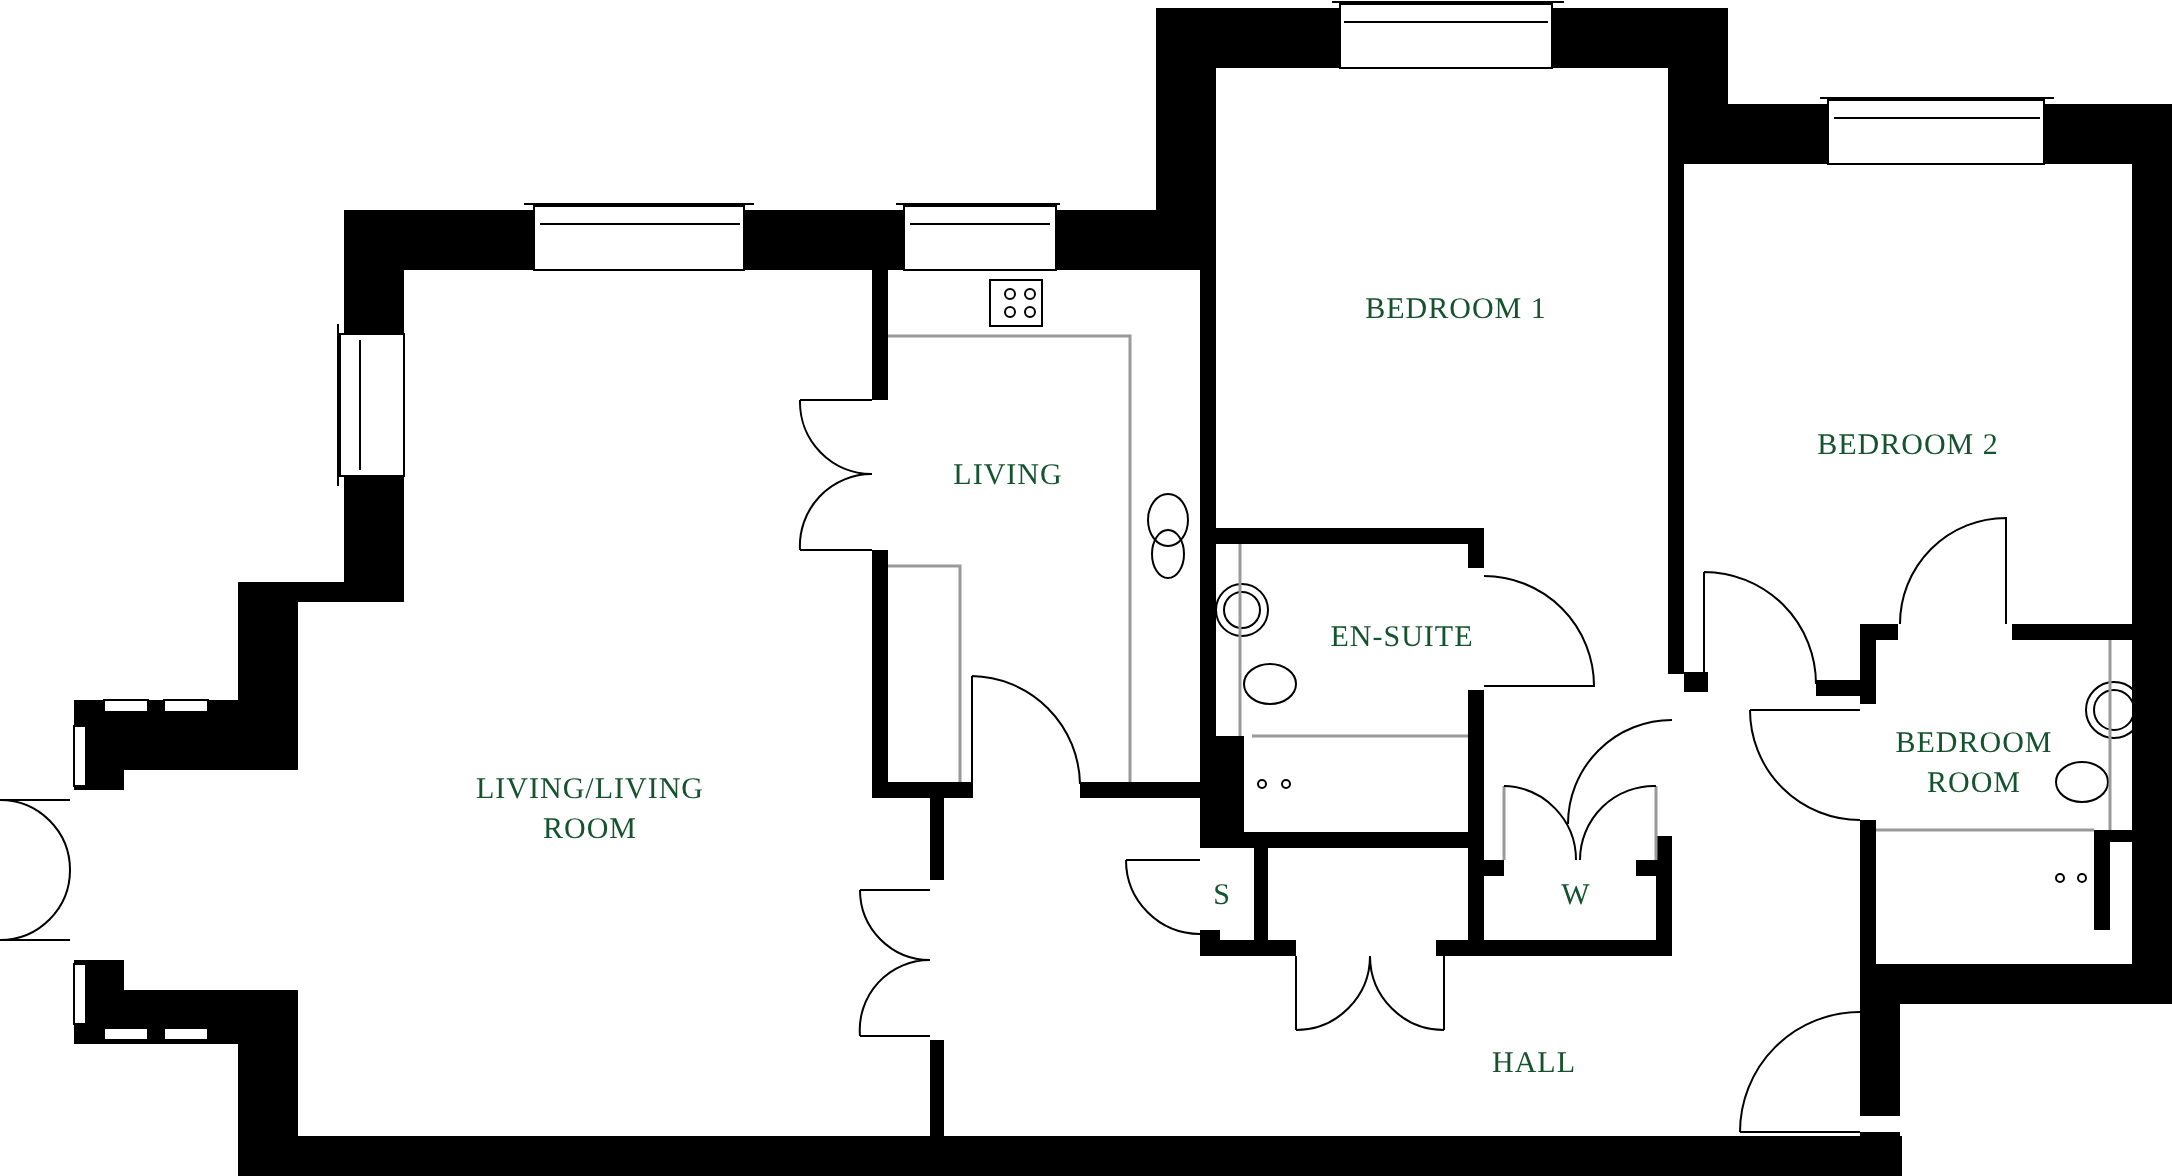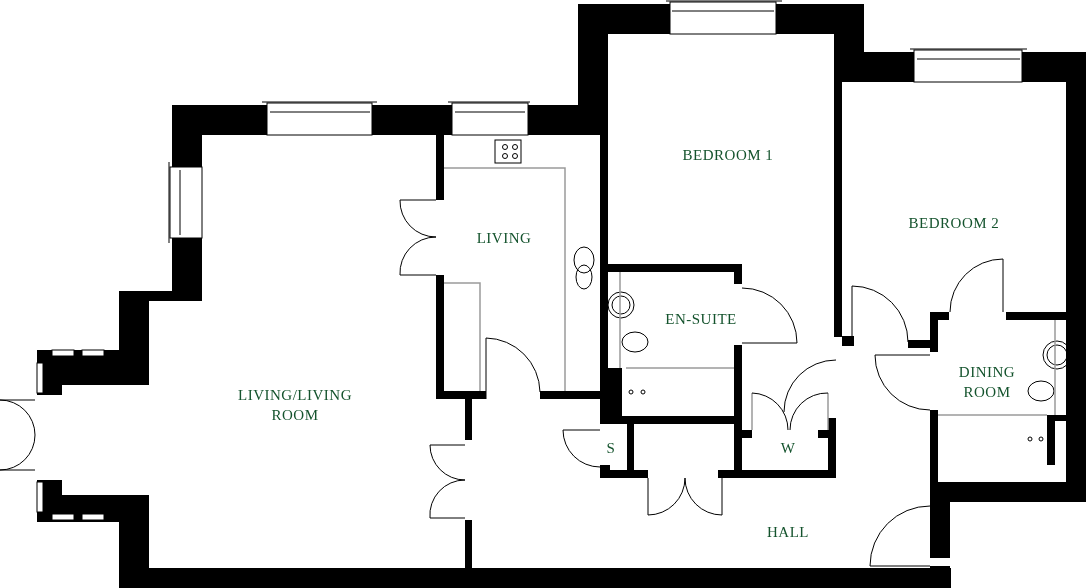--- a/index.html
+++ b/index.html
@@ -172,18 +172,18 @@
 
 <div class="label" style="left:295px; top:385px;">
   <div>LIVING/LIVING</div>
   <div>ROOM</div>
 </div>
 <div class="label" style="left:504px; top:228px;">LIVING</div>
 <div class="label" style="left:728px; top:145px;">BEDROOM 1</div>
 <div class="label" style="left:954px; top:173px;margin-top:40px;">BEDROOM 2</div>
 <div class="label" style="left:701px; top:309px;">EN-SUITE</div>
 <div class="label" style="left:987px; top:362px;">
-  <div>DINING</div>
+  <div>BEDROOM</div>
   <div>ROOM</div>
 </div>
 <div class="label" style="left:611px; top:438px;">S</div>
 <div class="label" style="left:788px; top:438px;">W</div>
-<div class="label" style="left:767px; top:522px;margin-left:21px;">HALL</div>
+<div class="label" style="left:767px; top:522px;">HALL</div>
 
 </body></html>

